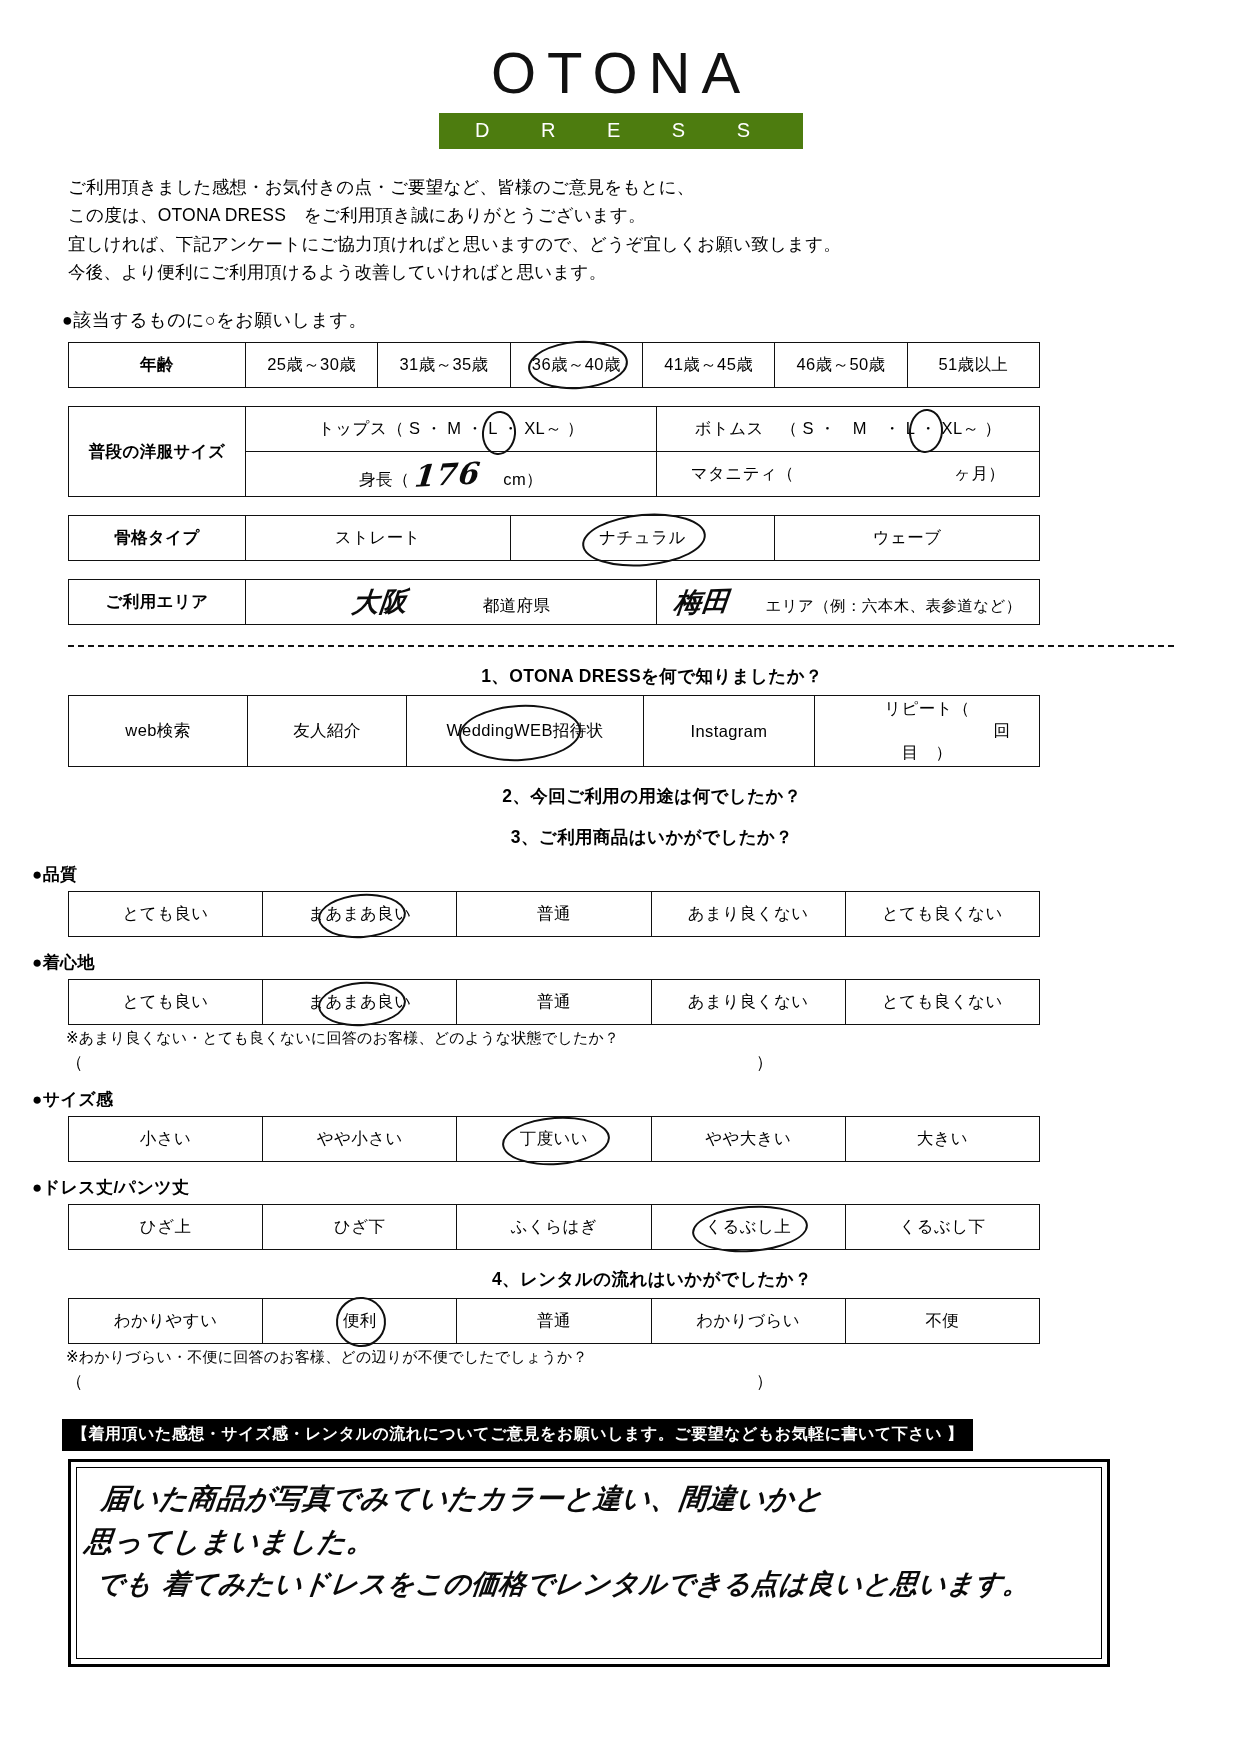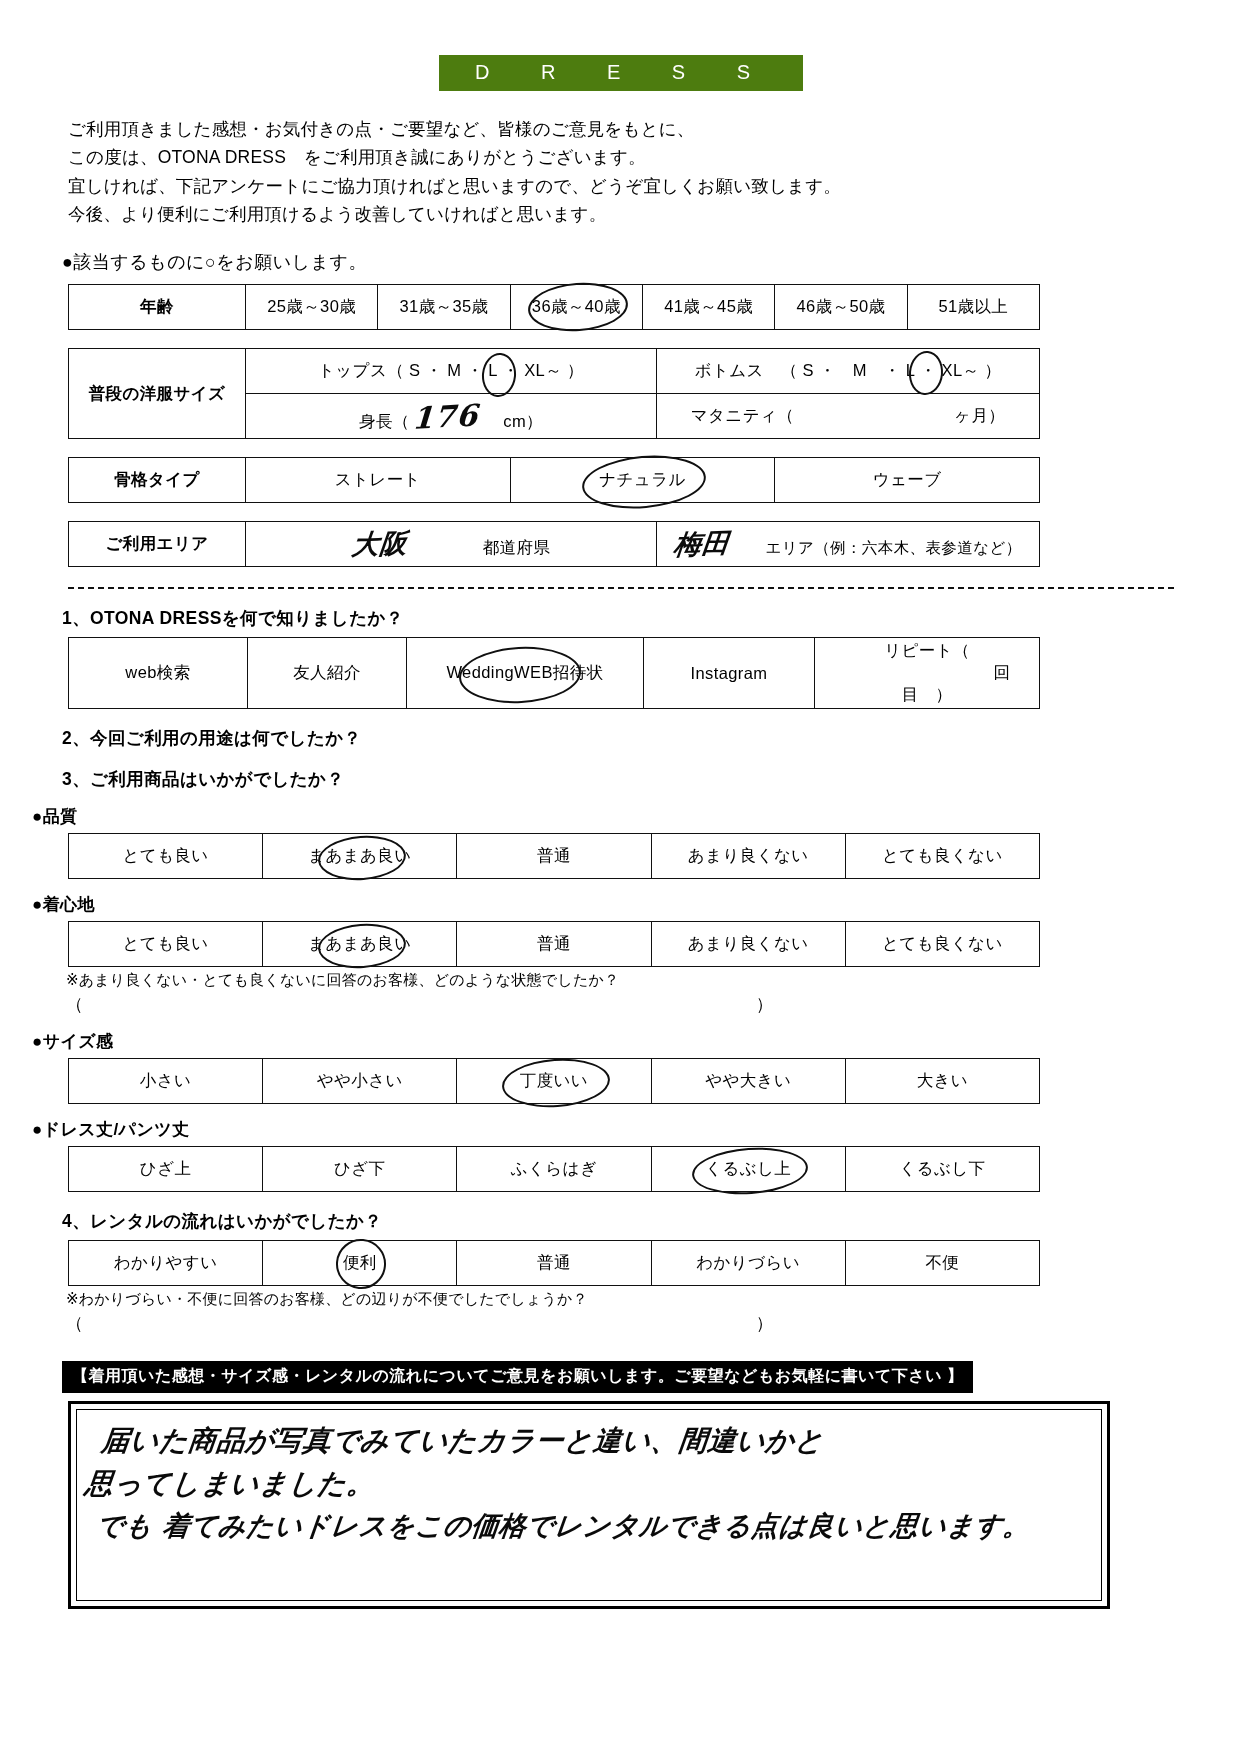--- a/index.html
+++ b/index.html
@@ -145,20 +145,21 @@
     border-top: 2.5px dashed #111;
     height: 0;
   }
 
   
   .qhead {
     margin: 17px 0 7px 62px;
     font-size: 17.5px;
     font-weight: bold;
     letter-spacing: 0.4px;
+    text-align: center;
   }
   .subhead {
     margin: 14px 0 5px 32px;
     font-size: 17px;
     font-weight: bold;
     letter-spacing: 0.4px;
   }
   .note {
     margin: 4px 0 0 66px;
     font-size: 15px;
@@ -215,20 +216,21 @@
   .comment-text div:nth-child(2) { margin-left: -12px; }
   .comment-text div:nth-child(3) { margin-left: 4px; font-size: 27px; }
 </style>
 </head>
 <body>
 
 <div class="page">
 
   
   <div class="logo-wrap">
+    <div class="logo-otona">OTONA</div>
     <div class="logo-bar">D R E S S</div>
   </div>
 
   
   <div class="intro">
     <div>ご利用頂きました感想・お気付きの点・ご要望など、皆様のご意見をもとに、</div>
     <div>この度は、OTONA DRESS　をご利用頂き誠にありがとうございます。</div>
     <div>宜しければ、下記アンケートにご協力頂ければと思いますので、どうぞ宜しくお願い致します。</div>
     <div>今後、より便利にご利用頂けるよう改善していければと思います。</div>
   </div>

